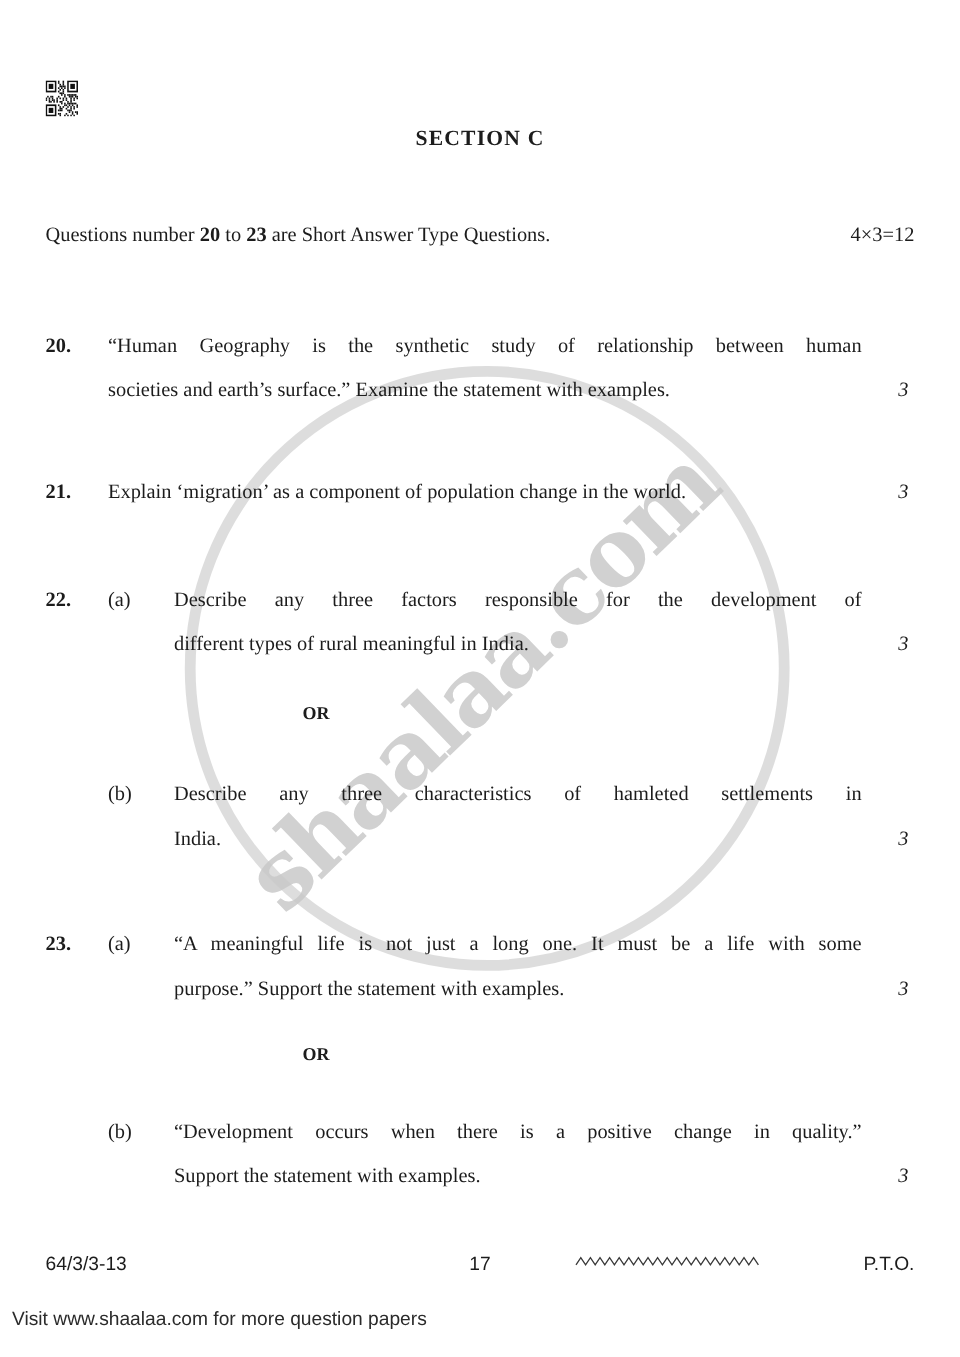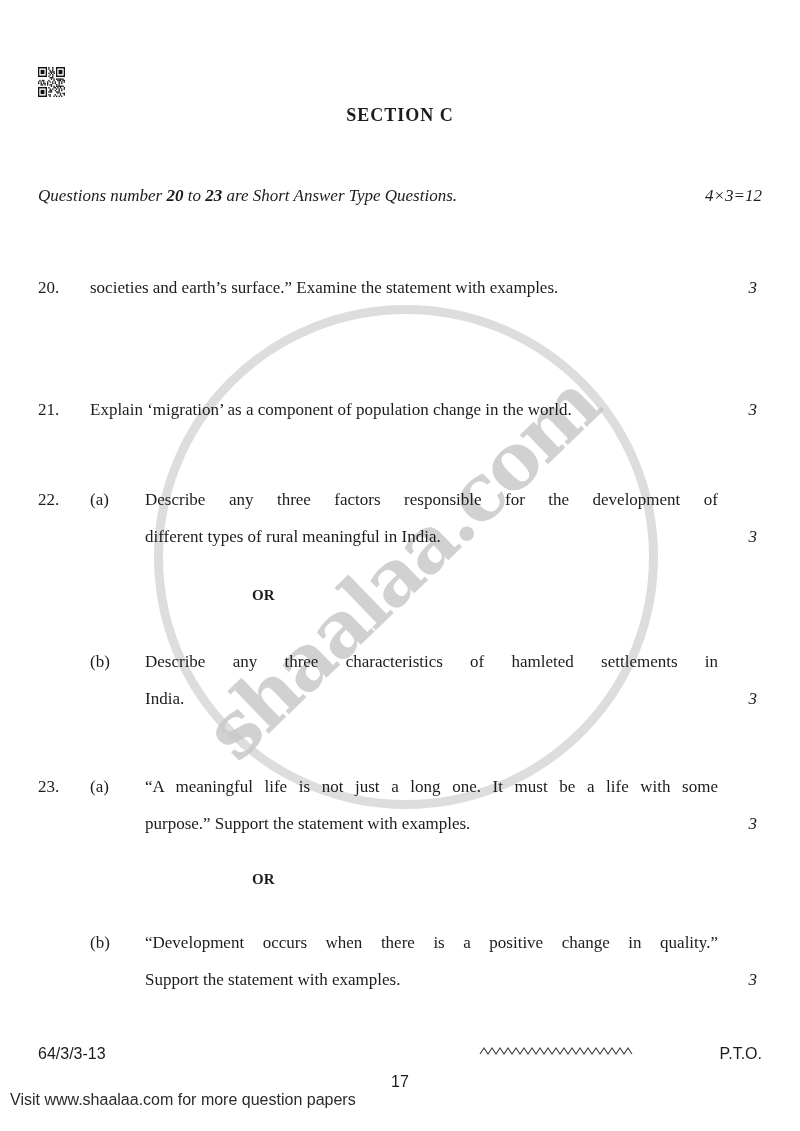--- a/index.html
+++ b/index.html
@@ -34,48 +34,48 @@
   
   .content { position:absolute; inset:0; z-index:2; }
   .qr { position:absolute; left:38px; top:67px; width:27px; height:30px; }
   .section-title {
     position:absolute; top:105px; left:0; width:100%;
     text-align:center; font-weight:700; font-size:18px; letter-spacing:1px;
   }
   .instruction {
     position:absolute; left:38px; top:184px; width:724px;
     display:flex; justify-content:space-between;
-    font-style:italic; font-size:17px; line-height:24px;
+    font-size:17px; line-height:24px;
   }
   .instruction b { font-weight:700; }
   .q {
     position:absolute; left:38px; width:719px;
     display:flex;
     font-size:17px; line-height:37px;
   }
-  .q-num  { width:52px; font-weight:400; flex:none; }
+  .q-num  { width:52px; font-weight:700; flex:none; }
   .q-sub  { width:55px; flex:none; }
   .q-text { flex:none; }
   .w-wide   { width:628px; }
   .w-narrow { width:573px; }
   .line  { display:block; }
   .jline { text-align:justify; text-align-last:justify; }
   .q-marks {
     flex:1;
     display:flex; align-items:flex-end; justify-content:flex-end;
     font-style:italic;
   }
   .or-label {
     position:absolute; left:252px;
     font-weight:700; font-size:15px; line-height:20px;text-align:center;
   }
   
   .sans { font-family:"Liberation Sans","DejaVu Sans",sans-serif; }
   .paper-code  { position:absolute; left:38px;  top:1045px; font-size:16px; }
-  .page-number { position:absolute; left:391px; top:1045px; font-size:16px;margin-top:28px; }
+  .page-number { position:absolute; left:391px; top:1045px; font-size:16px; }
   .zigzag      { position:absolute; left:479px; top:1046px; }
   .pto         { position:absolute; right:38px; top:1045px; font-size:16px; }
   .visit-bar   { position:absolute; left:10px;  top:1091px; font-size:16px; color:#2b2b2b; }
 </style>
 </head>
 <body>
 
 <div class="page">
 
   <div class="wm-circle"></div>
@@ -208,20 +208,21 @@
     <div class="section-title">SECTION C</div>
 
     <div class="instruction">
       <span><span>Questions number </span><b>20</b><span> to </span><b>23</b><span> are Short Answer Type Questions.</span></span>
       <span>4×3=12</span>
     </div>
 
     <div class="q" style="top:269px">
       <span class="q-num">20.</span>
       <span class="q-text w-wide">
+        <span class="line jline">“Human Geography is the synthetic study of relationship between human</span>
         <span class="line">societies and earth’s surface.” Examine the statement with examples.</span>
       </span>
       <span class="q-marks">3</span>
     </div>
 
     <div class="q" style="top:391px">
       <span class="q-num">21.</span>
       <span class="q-text w-wide">
         <span class="line">Explain ‘migration’ as a component of population change in the world.</span>
       </span>

